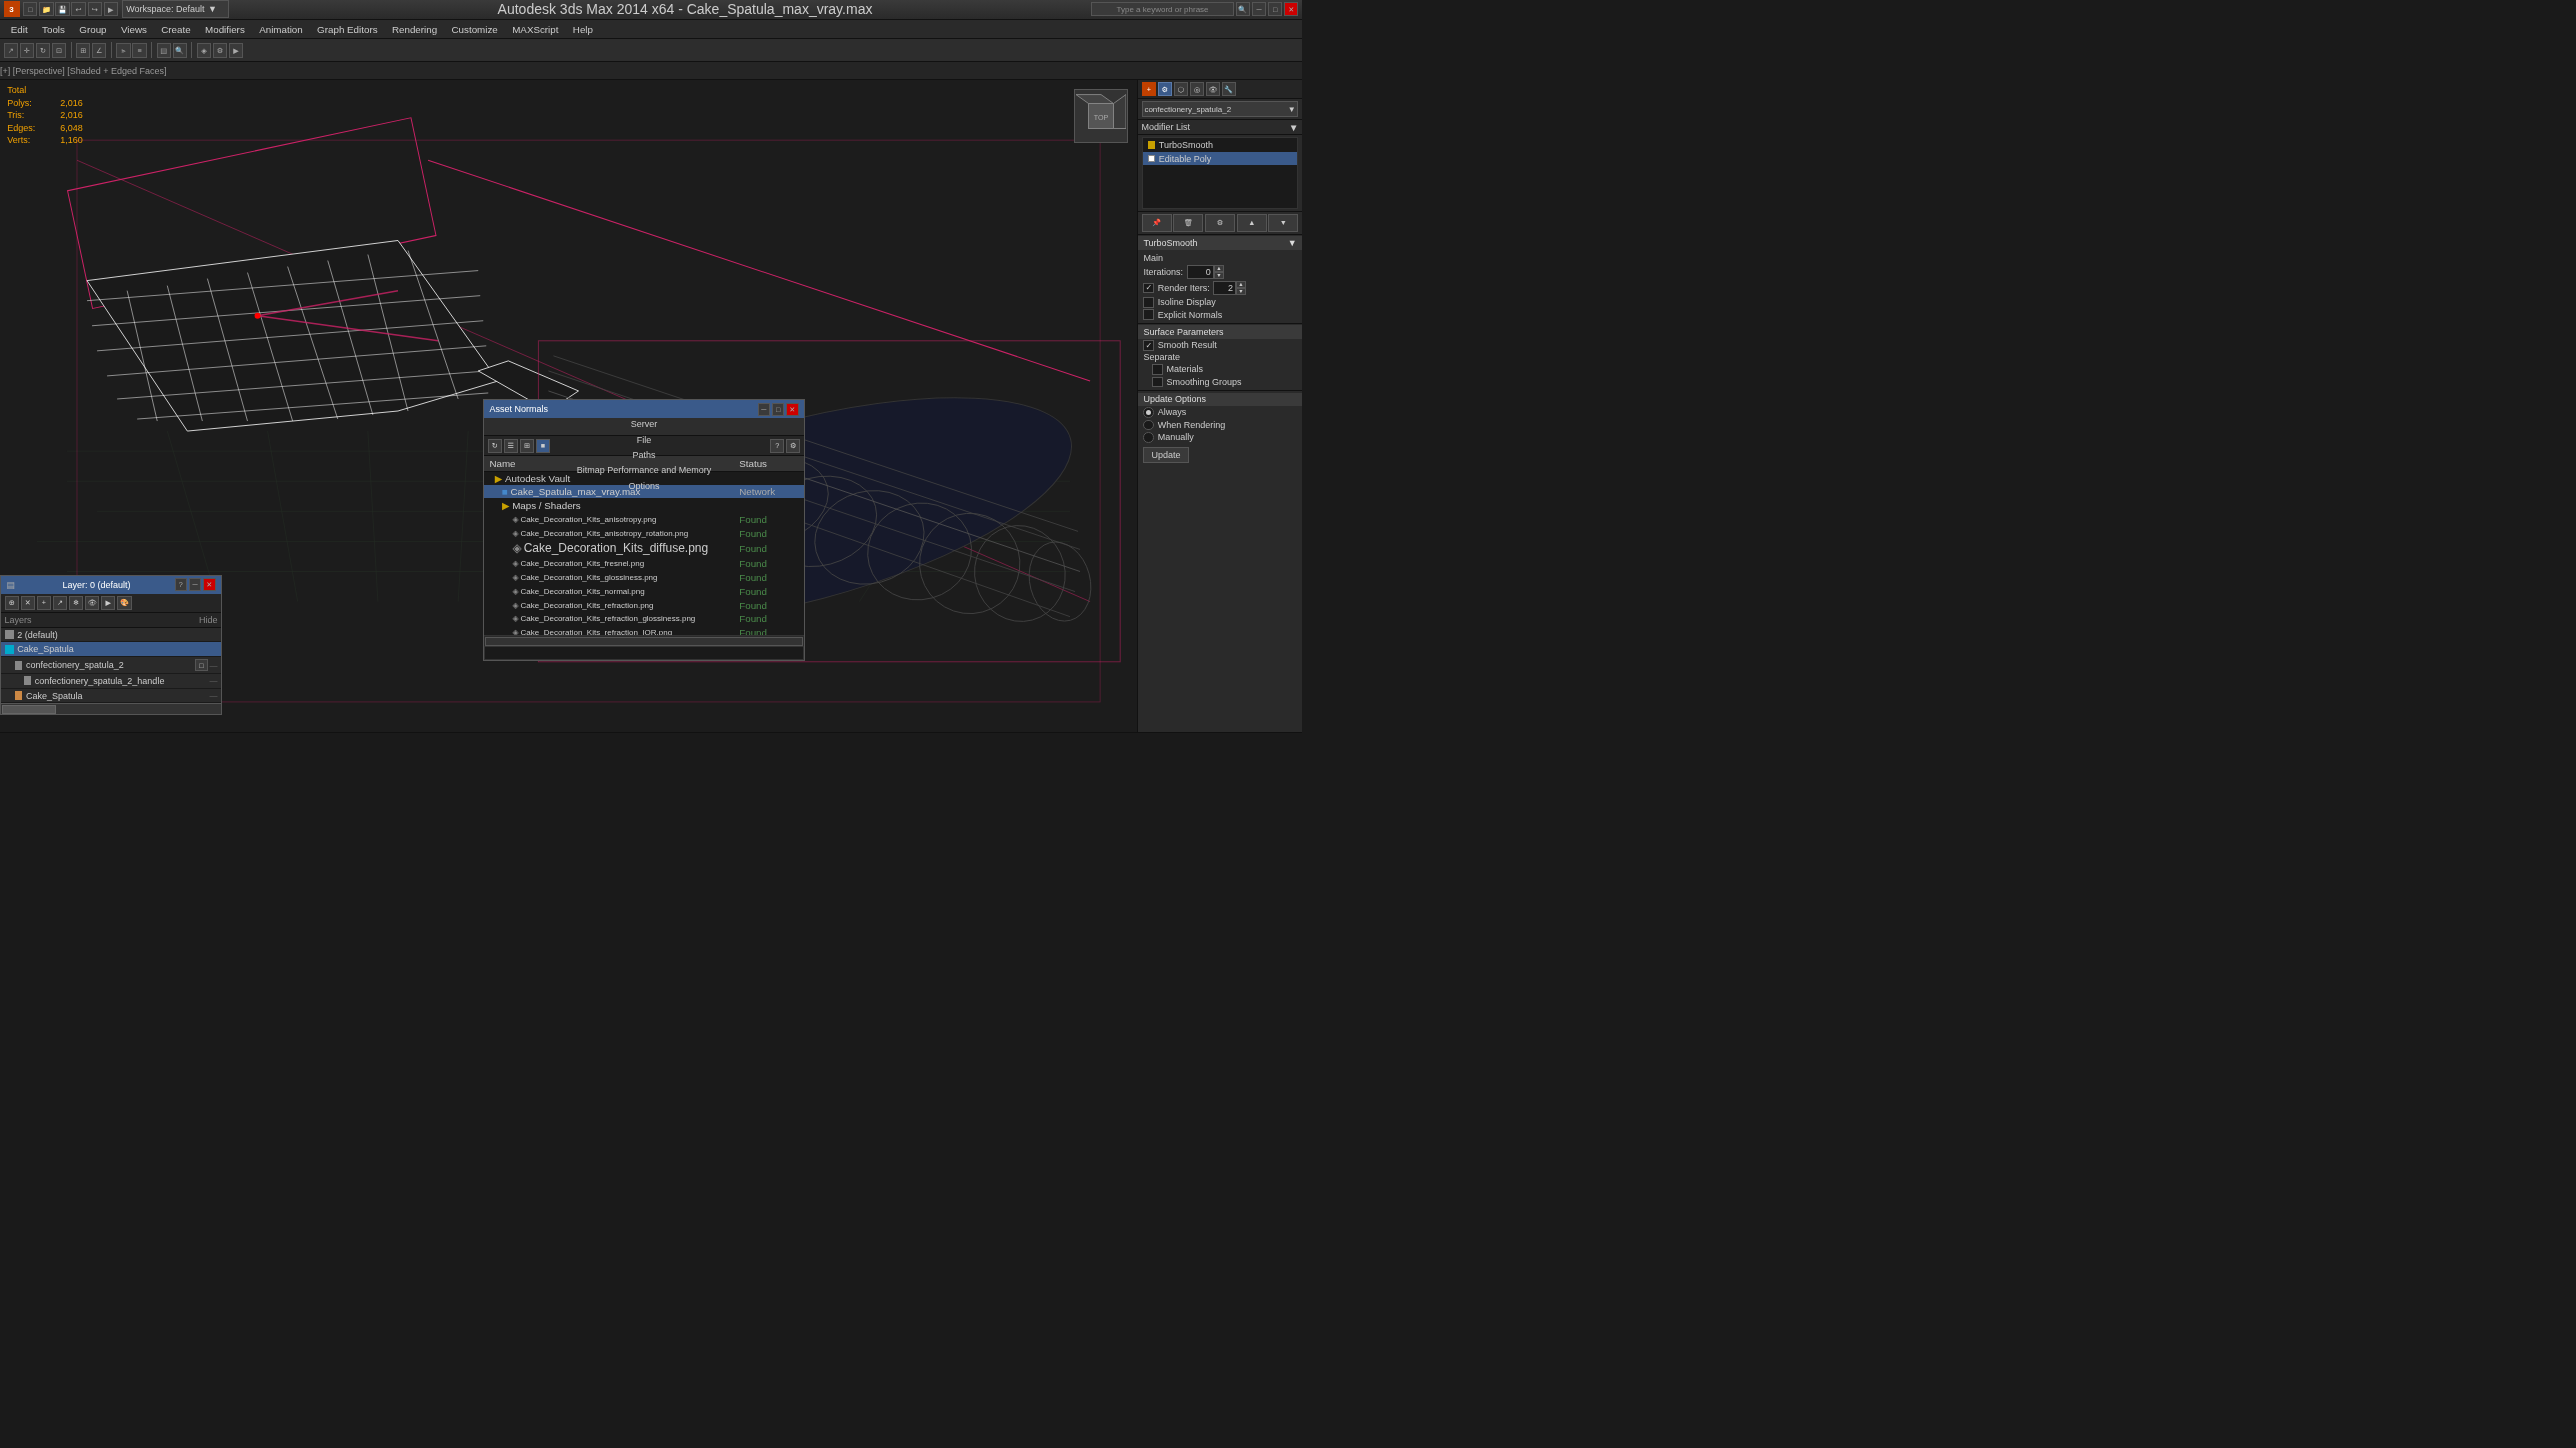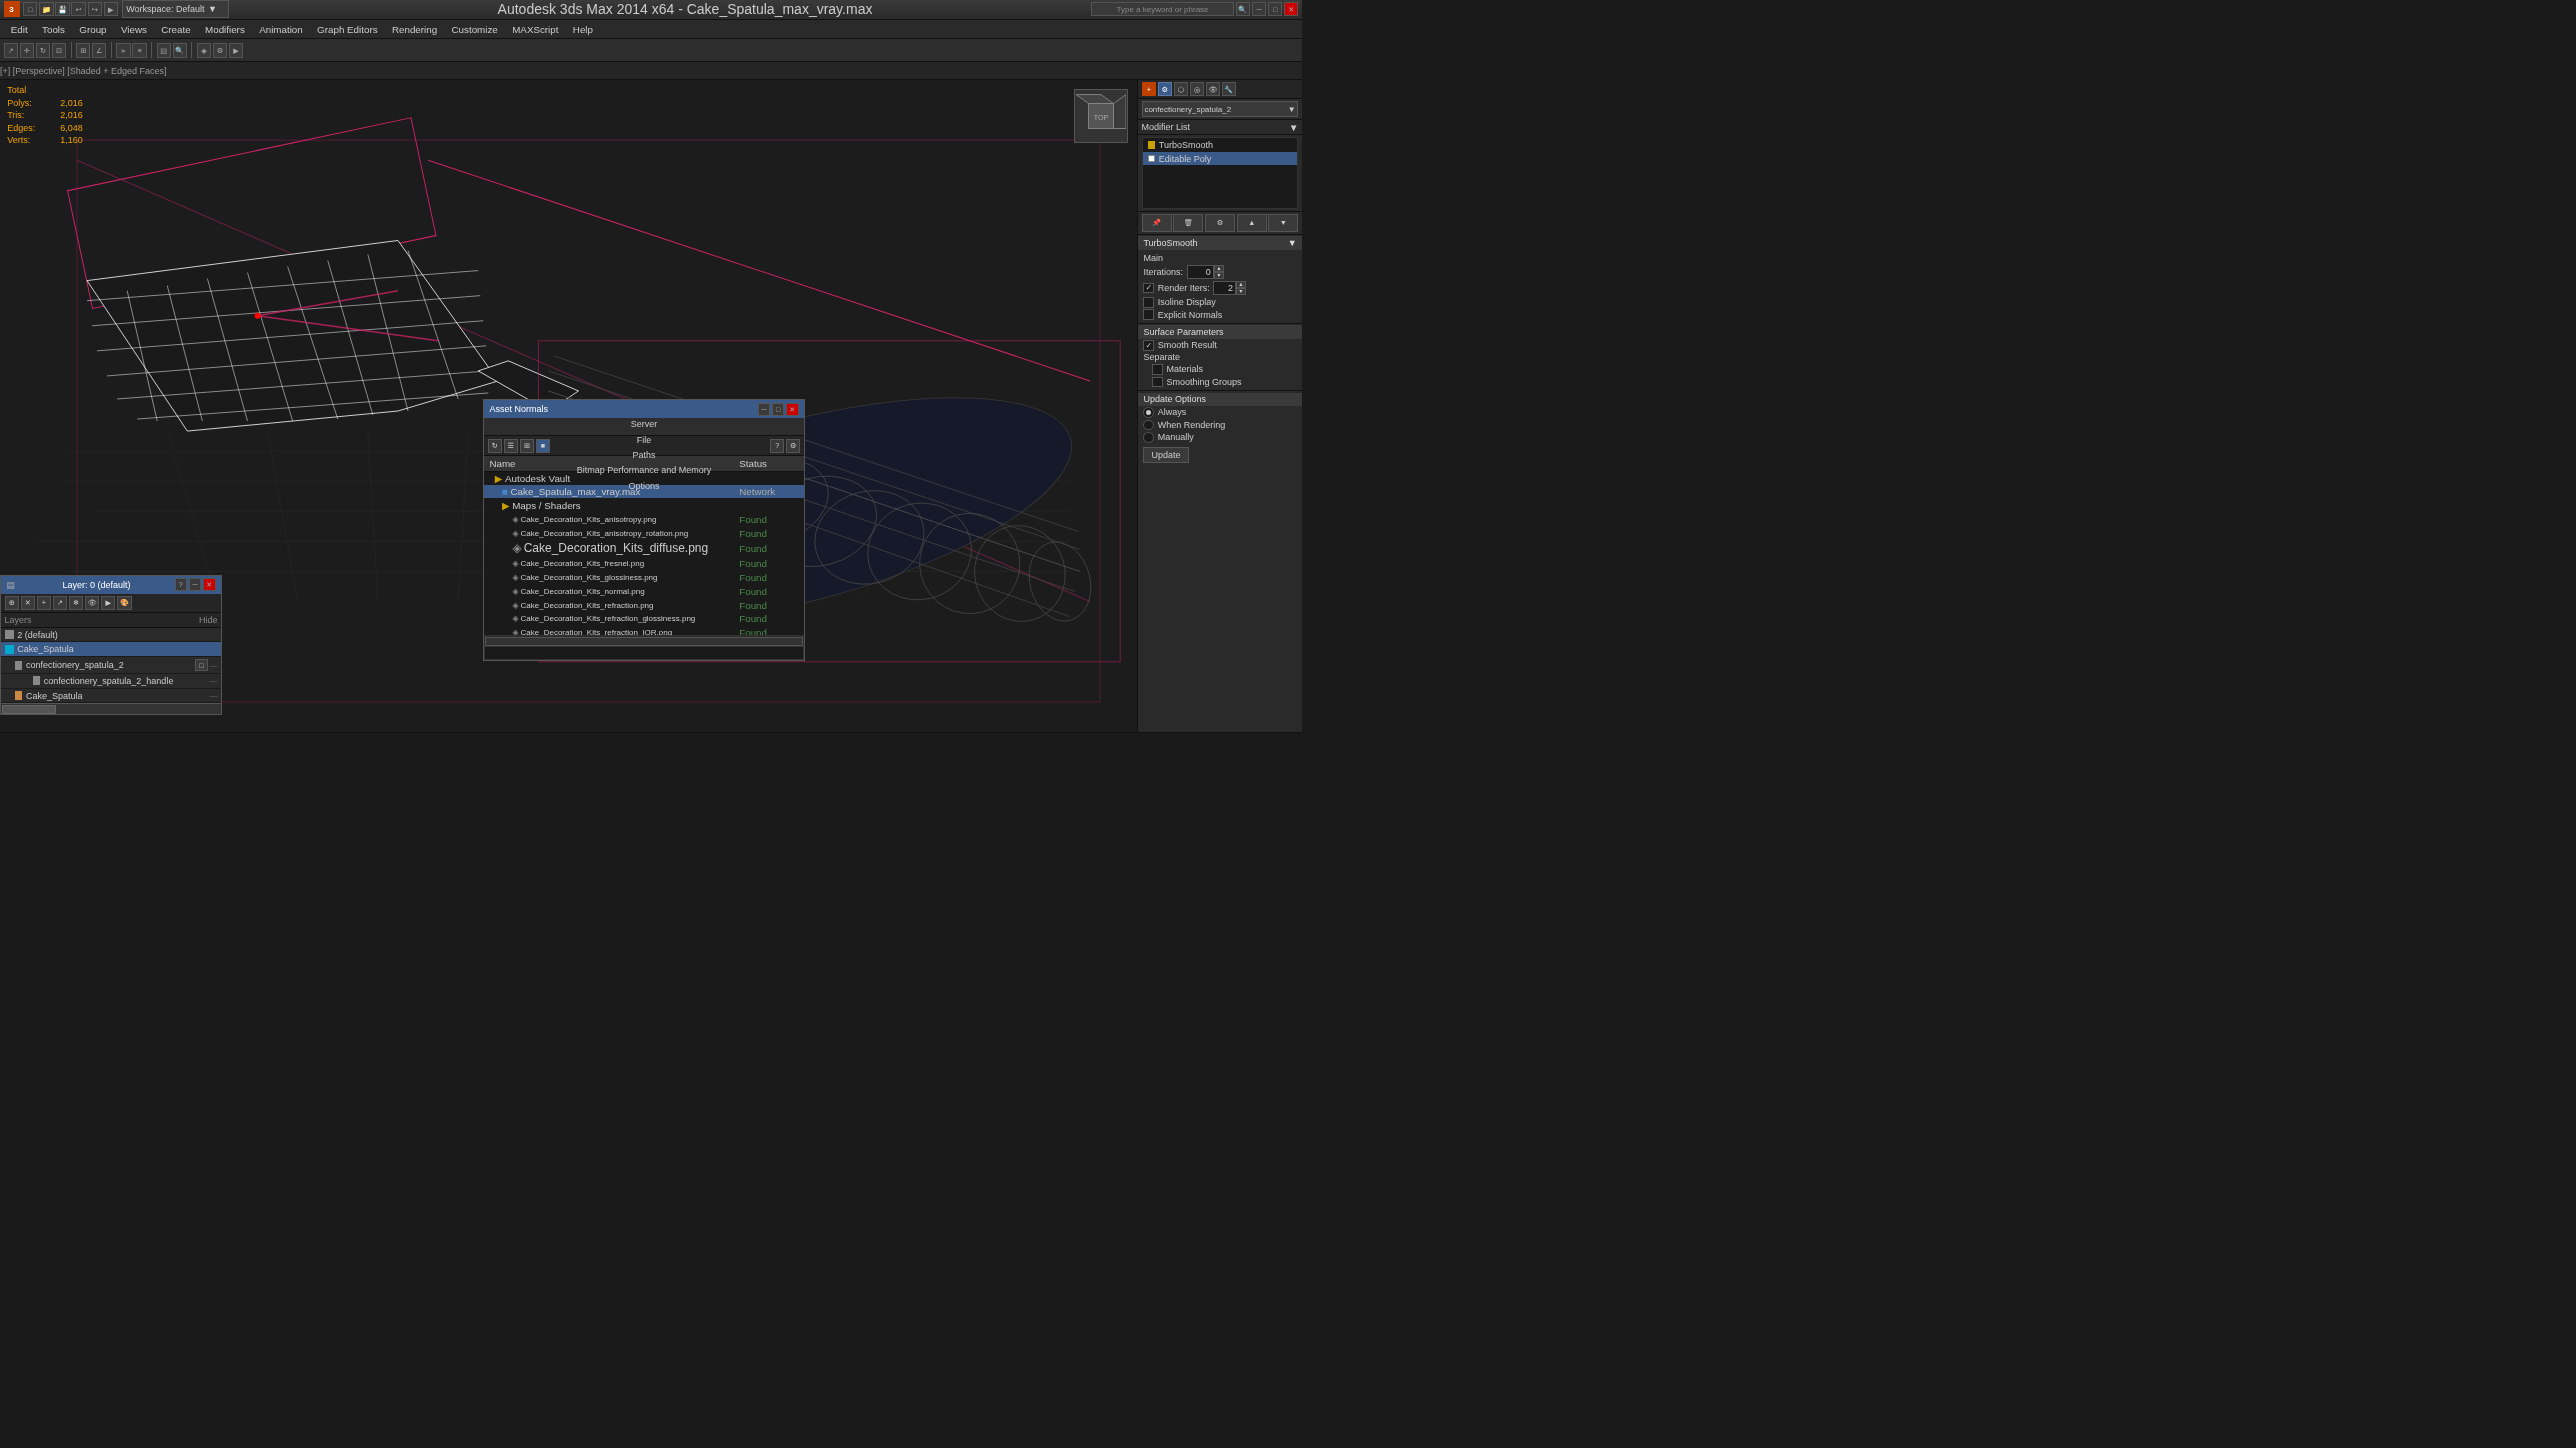--- a/index.html
+++ b/index.html
@@ -1007,21 +1007,21 @@
     <span class="layer-hide-col"></span>
   </div>
   <div class="layer-row" style="padding-left:14.3px;">
     <span class="layer-icon" style="width:7.2px;"></span>
     <span class="layer-name-col">confectionery_spatula_2</span>
     <div style="margin-left:auto;display:flex;gap:1.8px;align-items:center;">
       <div class="panel-icon" style="width:12.5px;height:12.5px;font-size:7.2px;">□</div>
       <span style="color:#666;font-size:8px;">—</span>
     </div>
   </div>
-  <div class="layer-row" style="padding-left:32px;">
+  <div class="layer-row" style="padding-left:23px;">
     <span class="layer-icon" style="width:7.2px;"></span>
     <span class="layer-name-col">confectionery_spatula_2_handle</span>
     <span style="color:#666;font-size:8px;margin-left:auto;">—</span>
   </div>
   <div class="layer-row" style="padding-left:14.3px;">
     <span class="layer-icon" style="width:7.2px;background:#cc8844;"></span>
     <span class="layer-name-col">Cake_Spatula</span>
     <span style="color:#666;font-size:8px;margin-left:auto;">—</span>
   </div>
 

